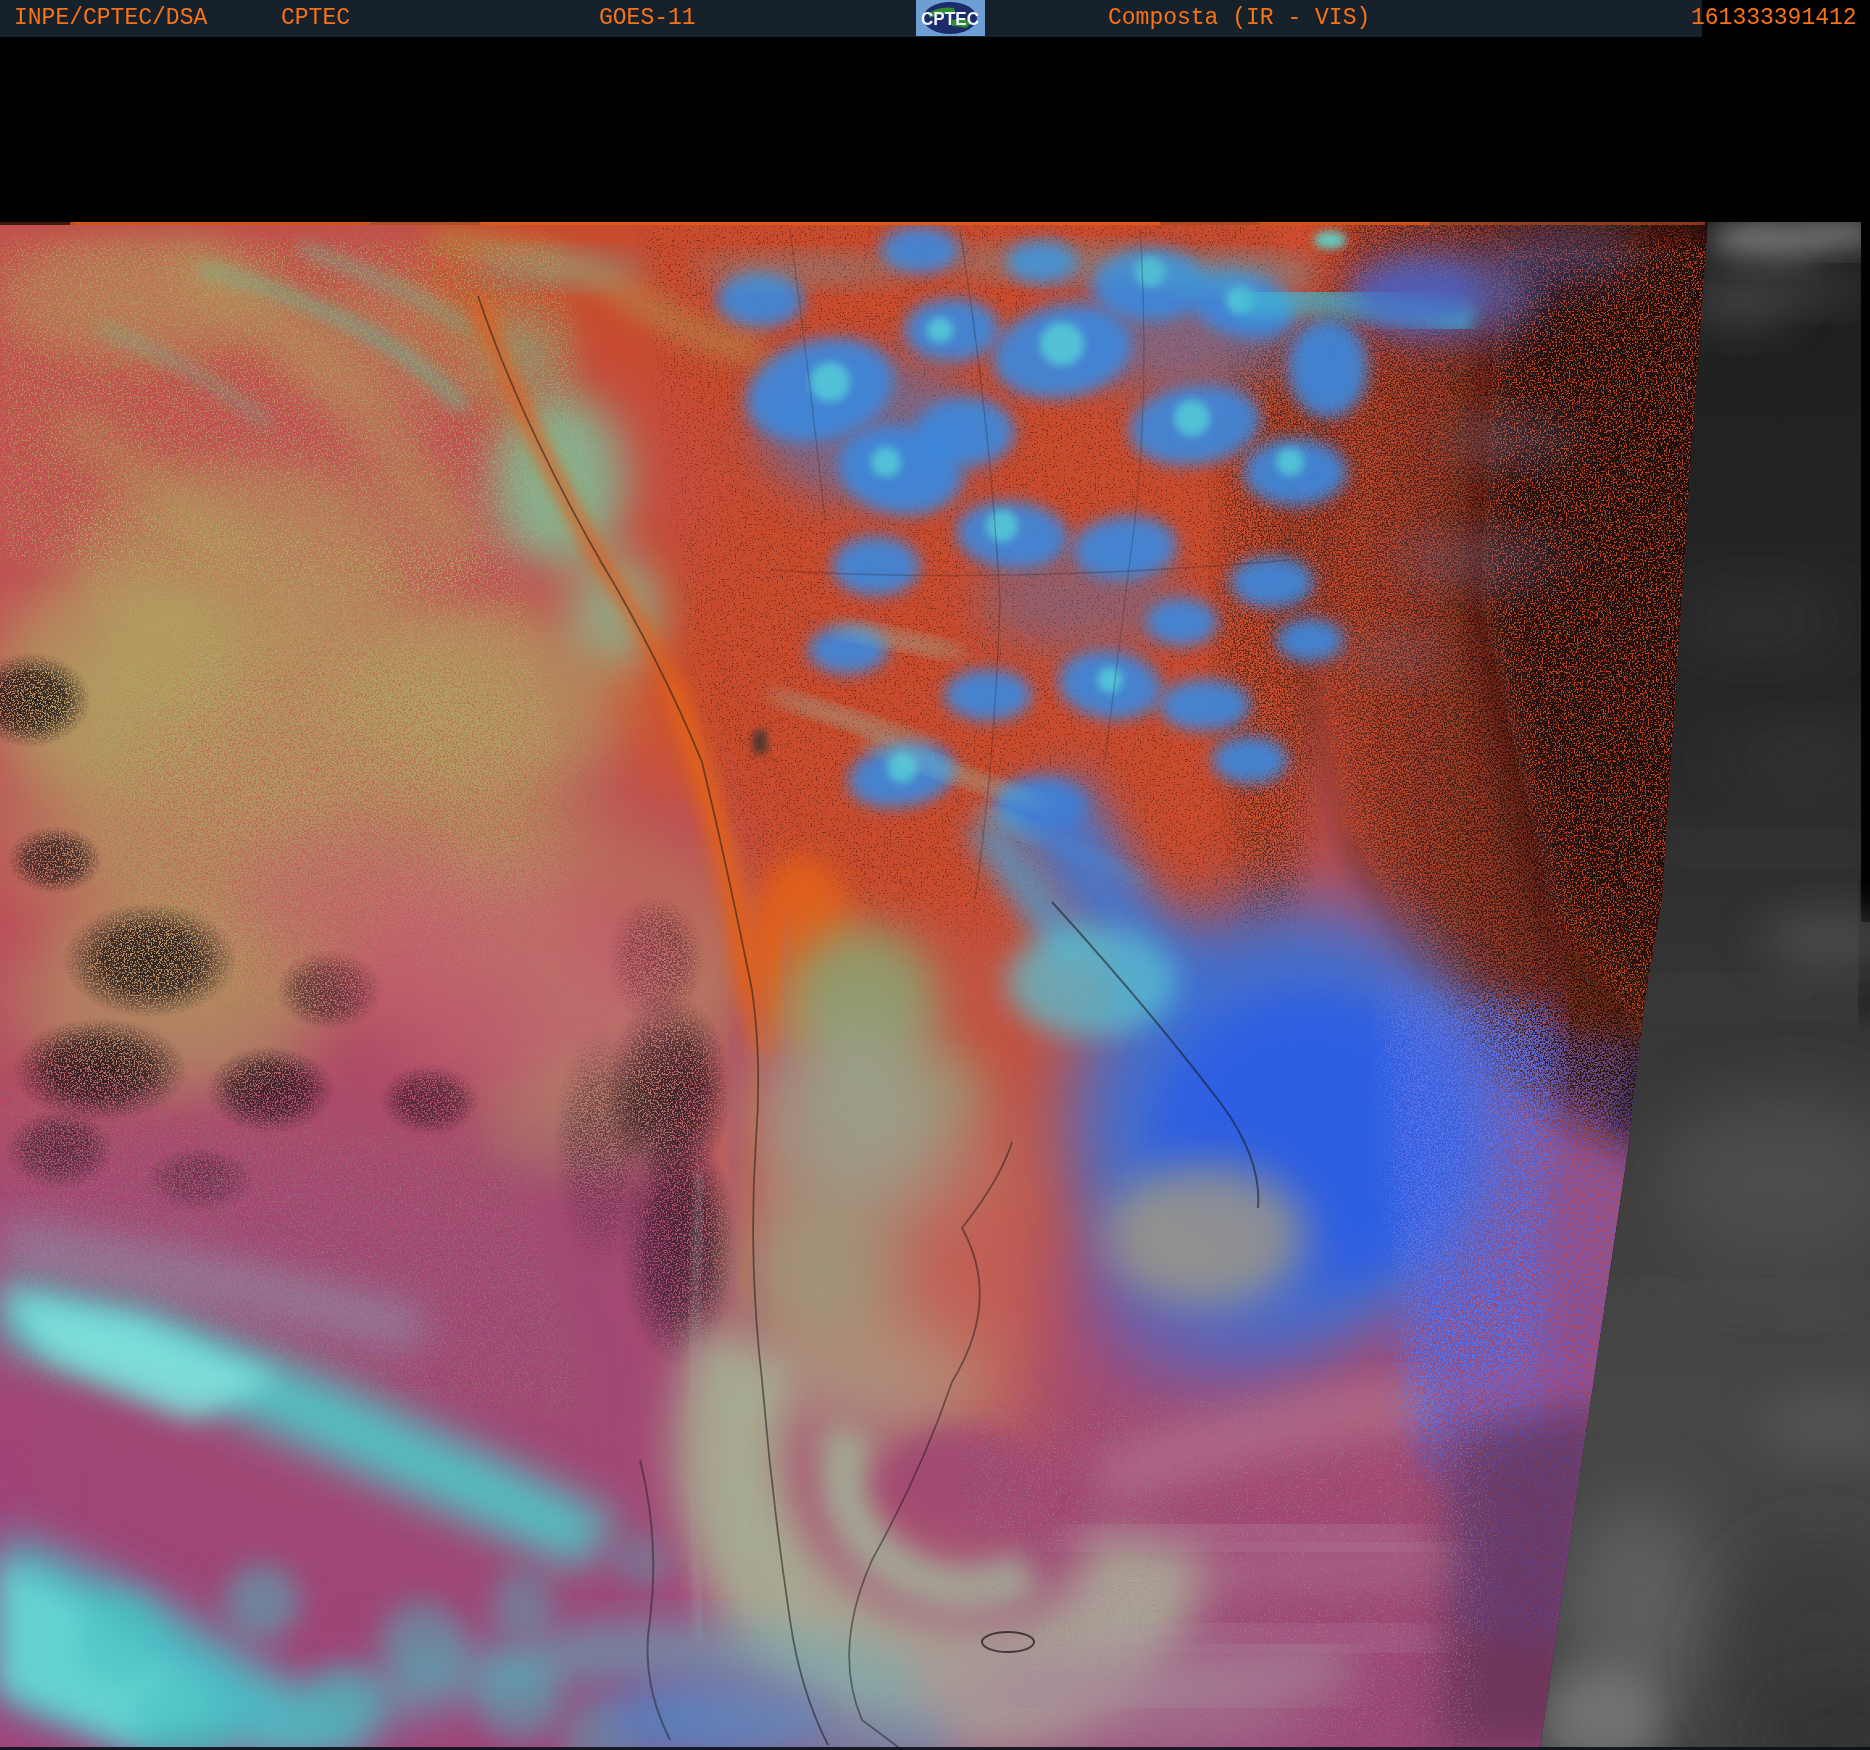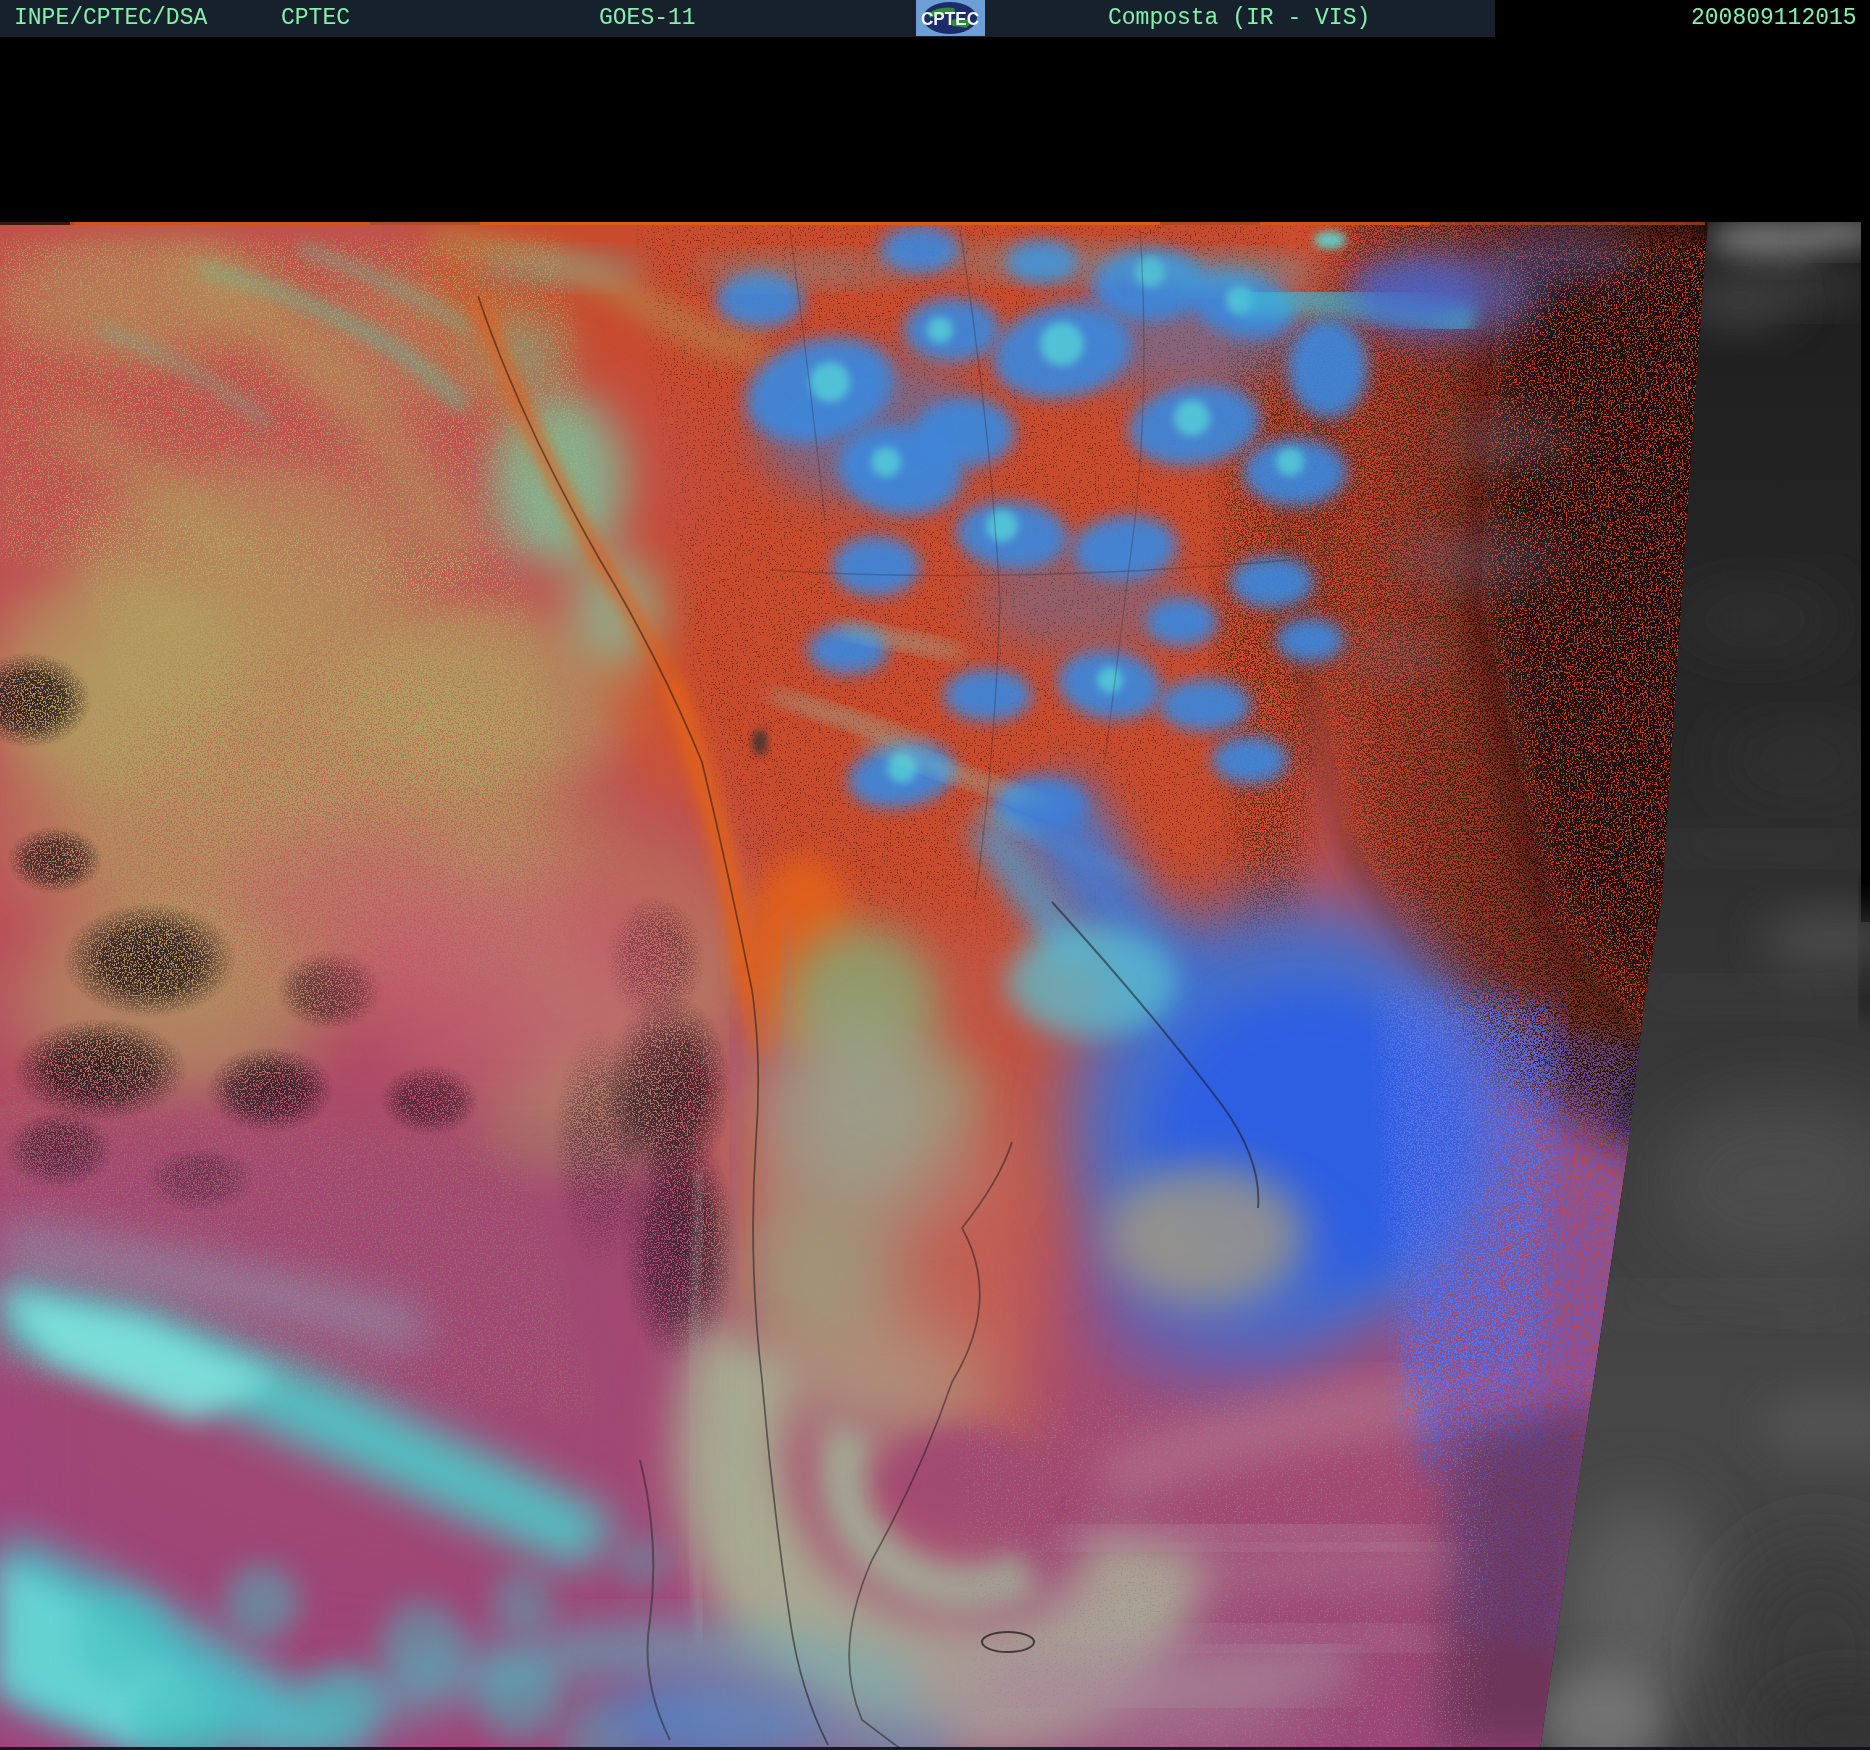--- a/index.html
+++ b/index.html
@@ -1,17 +1,17 @@
 <!DOCTYPE html>
 <html><head>
 <meta charset="utf-8">
 <style>
 html,body{margin:0;padding:0;background:#000;width:1870px;height:1750px;overflow:hidden}
-.hdr{position:absolute;left:0;top:0;width:1495px;height:37px;background:#16212c;
-  font-family:"Liberation Mono",monospace;font-size:23px;color:#86efac;}
+.hdr{position:absolute;left:0;top:0;width:1702px;height:37px;background:#16212c;
+  font-family:"Liberation Mono",monospace;font-size:23px;color:#f97316;}
 .hdr span{position:absolute;top:5px;white-space:pre}
 </style>
 </head>
 <body>
 <svg width="1870" height="1750" viewBox="0 0 1870 1750">
 <defs>
 <filter id="b4" x="-30%" y="-30%" width="160%" height="160%">
         <feGaussianBlur stdDeviation="4"></feGaussianBlur>
       </filter>
 <filter id="b8" x="-30%" y="-30%" width="160%" height="160%">
@@ -328,21 +328,21 @@
 <rect x="70" y="222" width="300" height="3" fill="#d85510" opacity="0.85"></rect>
 <rect x="480" y="222" width="680" height="3" fill="#e05c10" opacity="0.9"></rect>
 <rect x="1260" y="222" width="170" height="3" fill="#d85510" opacity="0.85"></rect>
 <rect x="0" y="1747" width="1870" height="3" fill="#0c1018" opacity="0.9"></rect>
 </svg>
 <div class="hdr">
  <span style="left:14px">INPE/CPTEC/DSA</span>
  <span style="left:281px">CPTEC</span>
  <span style="left:599px">GOES-11</span>
  <span style="left:1108px">Composta (IR - VIS)</span>
- <span style="left:1691px">200809112015</span>
+ <span style="left:1691px">161333391412</span>
  <svg style="position:absolute;left:916px;top:0" width="69" height="36" viewBox="0 0 69 36">
    <rect width="69" height="36" fill="#6e9fd4"></rect>
    <ellipse cx="34" cy="18" rx="27" ry="16" fill="#1c2c6a"></ellipse>
    <path d="M12,14 Q22,6 38,8 L40,14 Q28,12 14,18 Z" fill="#2f8c30"></path>
    <path d="M36,20 Q46,16 56,22 L50,28 Q42,26 36,26 Z" fill="#2f8c30"></path>
    <text x="34" y="25" font-family="Liberation Sans,sans-serif" font-size="19" font-weight="bold" fill="#f2f5ff" text-anchor="middle" textLength="58" lengthAdjust="spacingAndGlyphs">CPTEC</text>
  </svg>
 </div>
 
 

